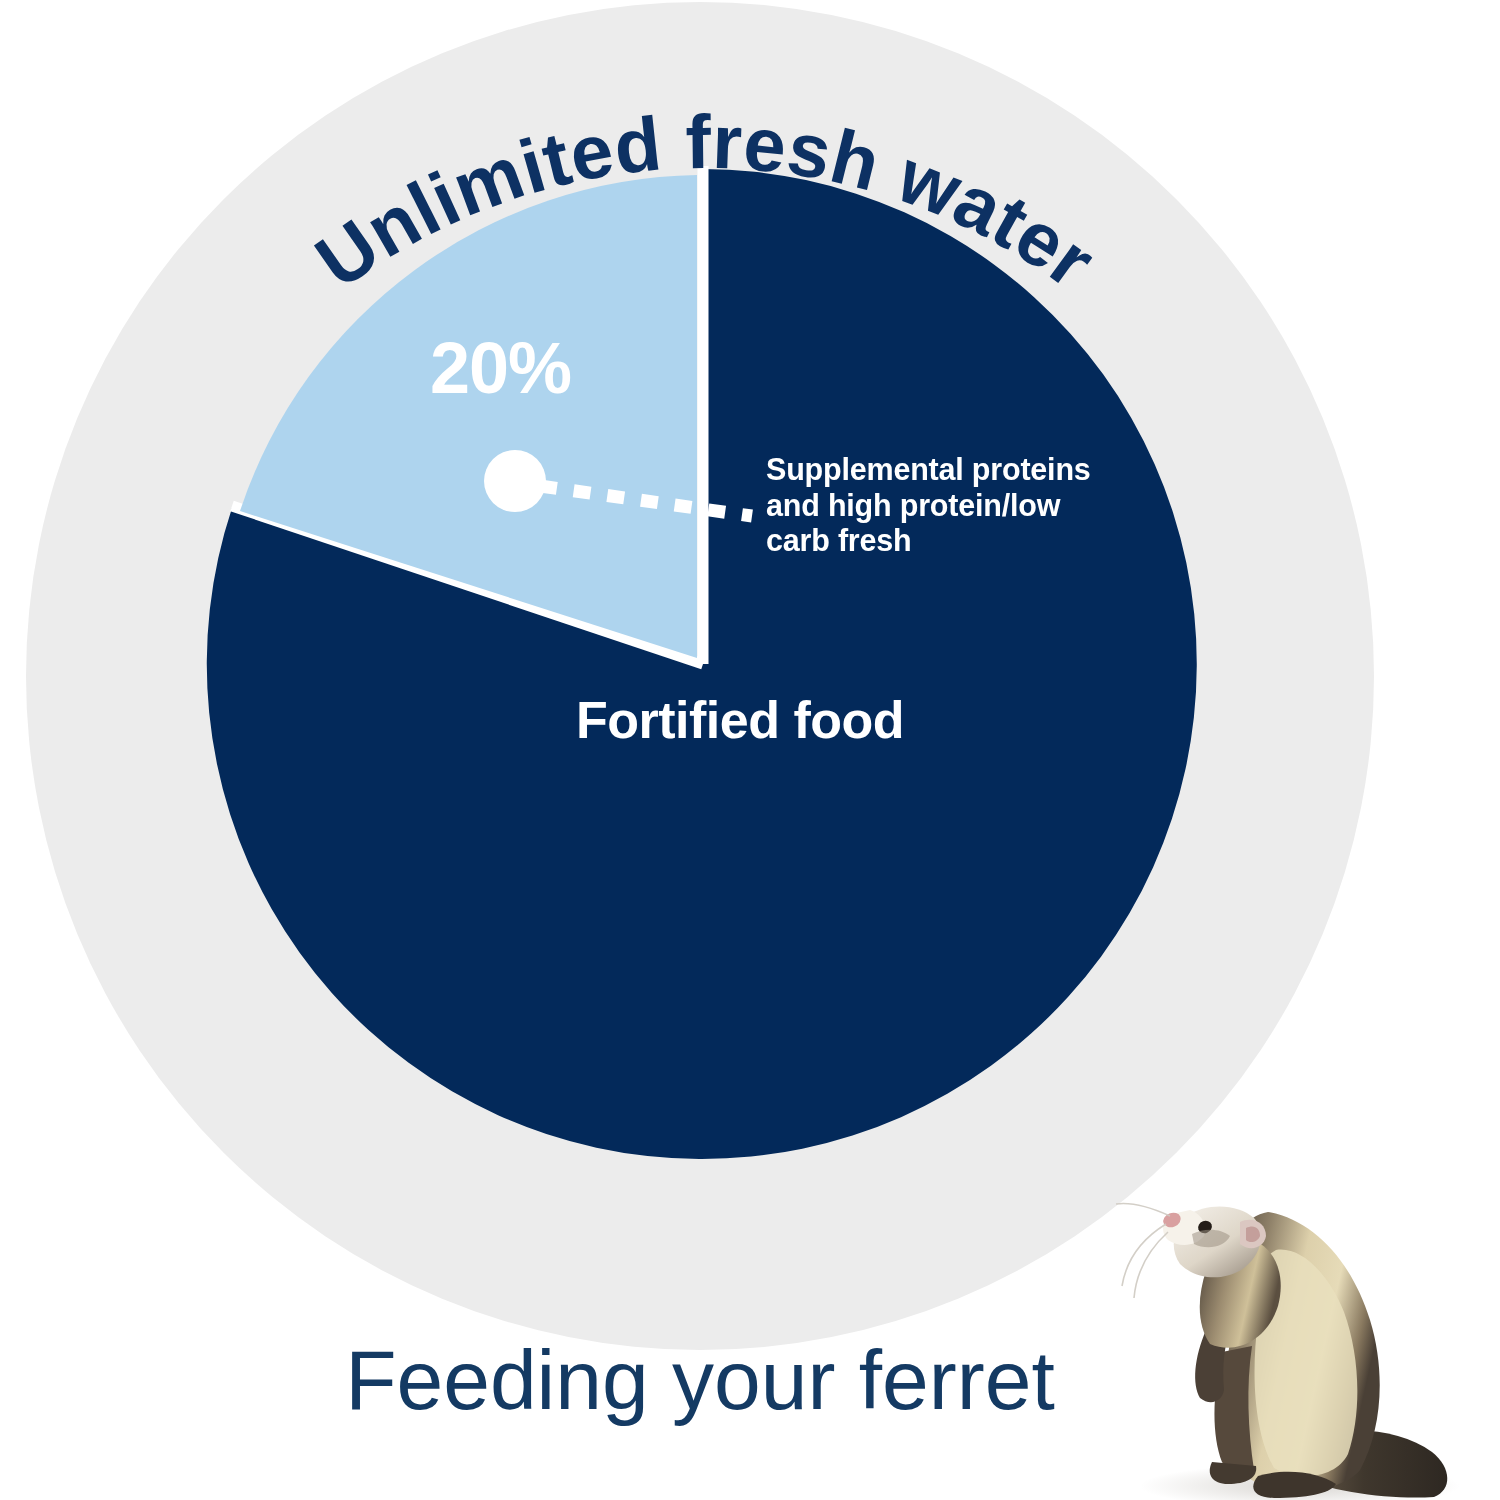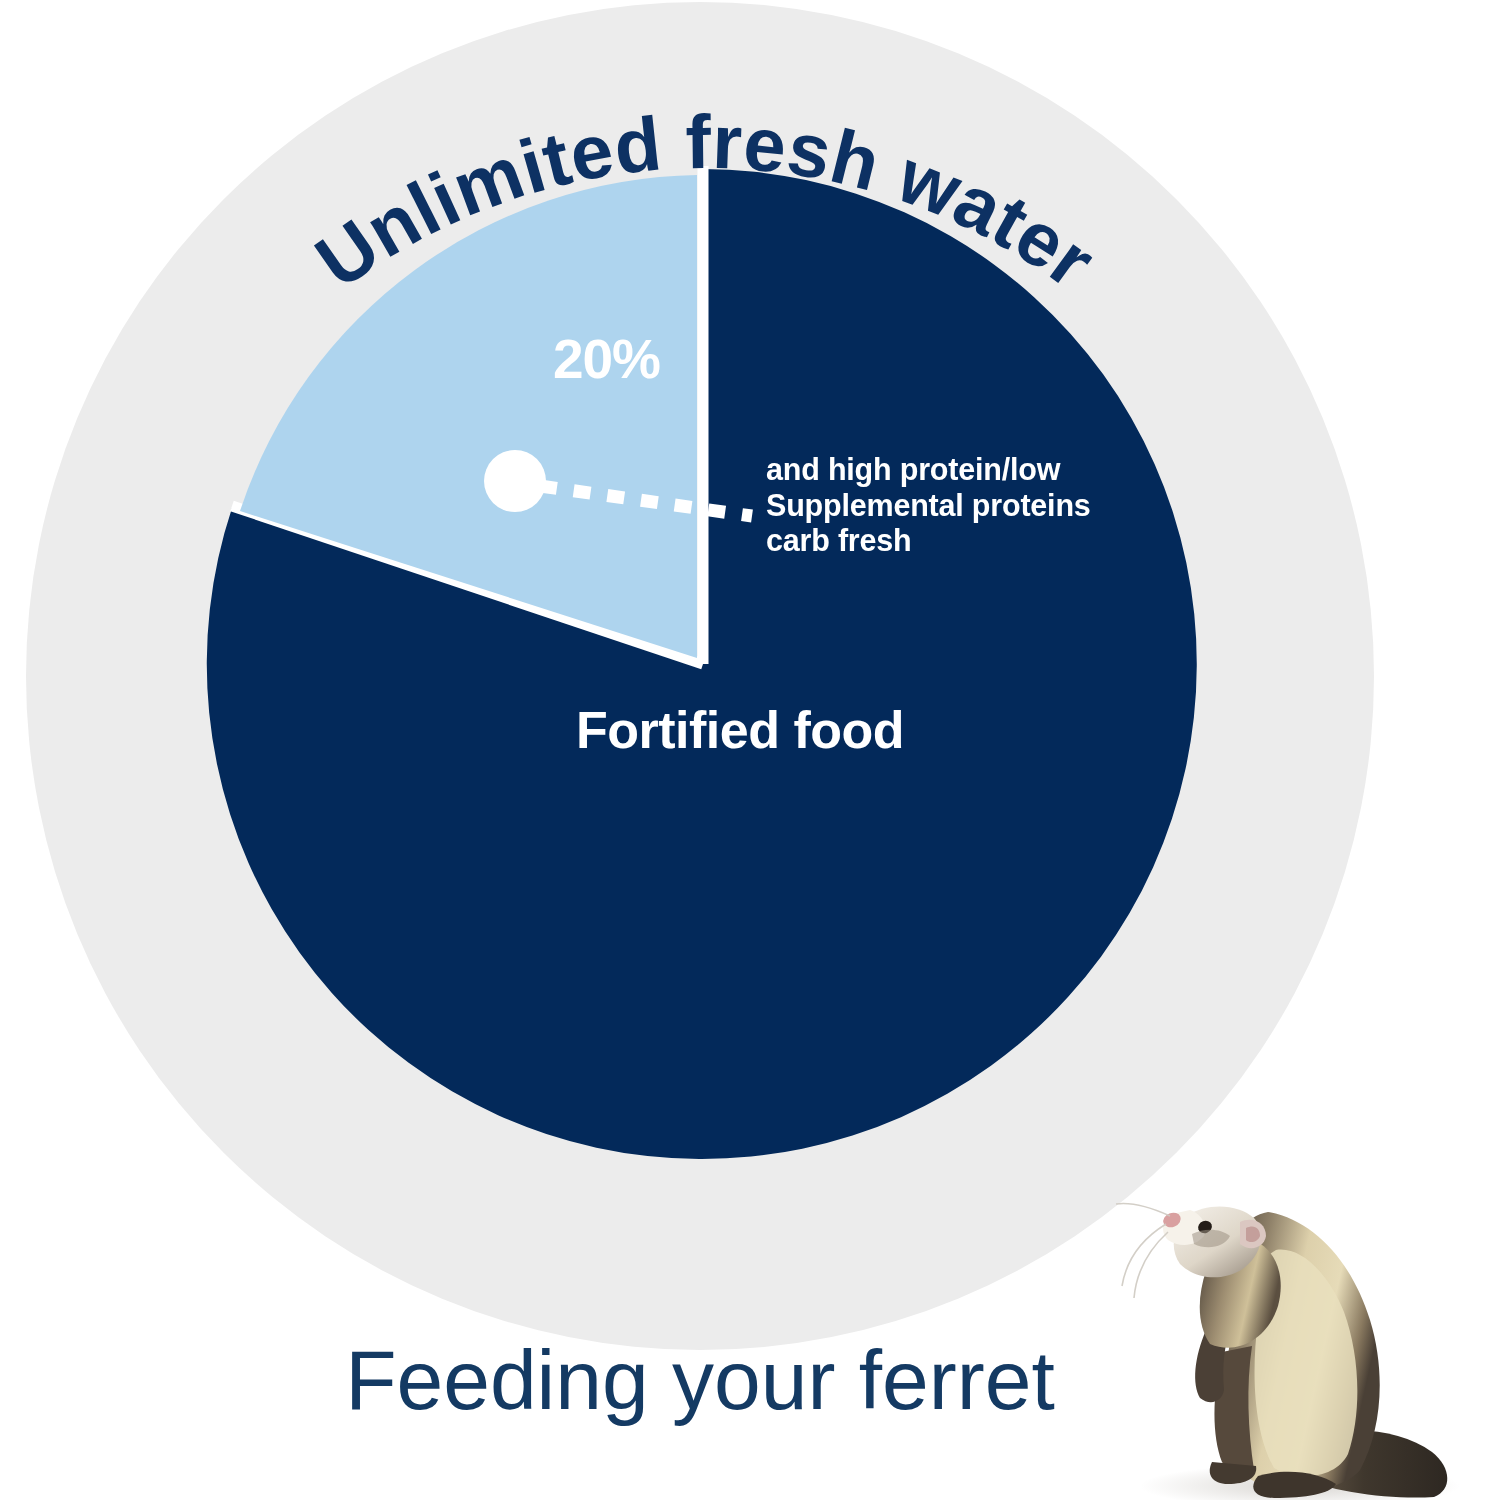--- a/index.html
+++ b/index.html
@@ -27,22 +27,22 @@
     height: 1500px;
     display: block;
   }
 
   
   .pct-20 {
     position: absolute;
     left: 430px;
     top: 332px;
     width: 230px;
-    text-align: right;
-    font-size: 55px;
+    text-align: left;
+    font-size: 72px;
     font-weight: 700;
     color: #ffffff;
     letter-spacing: -1px;
     line-height: 1;
     white-space: nowrap;
   }
   .center-block {
     position: absolute;
     left: 440px;
     top: 690px;
@@ -53,21 +53,21 @@
   .center-block .big {
     font-size: 92px;
     font-weight: 700;
     line-height: 1.02;
     letter-spacing: -1px;
   }
   .center-block .sub {
     font-size: 52px;
     font-weight: 700;
     line-height: 1.1;
-    margin-top: 12px;
+    margin-top: 2px;
     letter-spacing: -0.5px;
   }
   .callout {
     position: absolute;
     left: 766px;
     top: 452px;
     width: 400px;
     color: #ffffff;
     font-size: 30.5px;
     font-weight: 700;
@@ -115,22 +115,22 @@
     </text>
   </svg>
 
   <div class="pct-20">20%</div>
 
   <div class="center-block">
     <div class="sub">Fortified food</div>
   </div>
 
   <div class="callout">
+    <div>Supplemental proteins</div>
     <div>and high protein/low</div>
-    <div>Supplemental proteins</div>
     <div>carb fresh</div>
   </div>
 
   <div class="caption">Feeding your ferret</div>
 
   <svg class="layer" viewBox="0 0 1500 1500">
     <defs>
       <linearGradient id="furBody" x1="0" y1="0" x2="1" y2="0.4">
         <stop offset="0%" stop-color="#4a4036"></stop>
         <stop offset="26%" stop-color="#8e8068"></stop>

